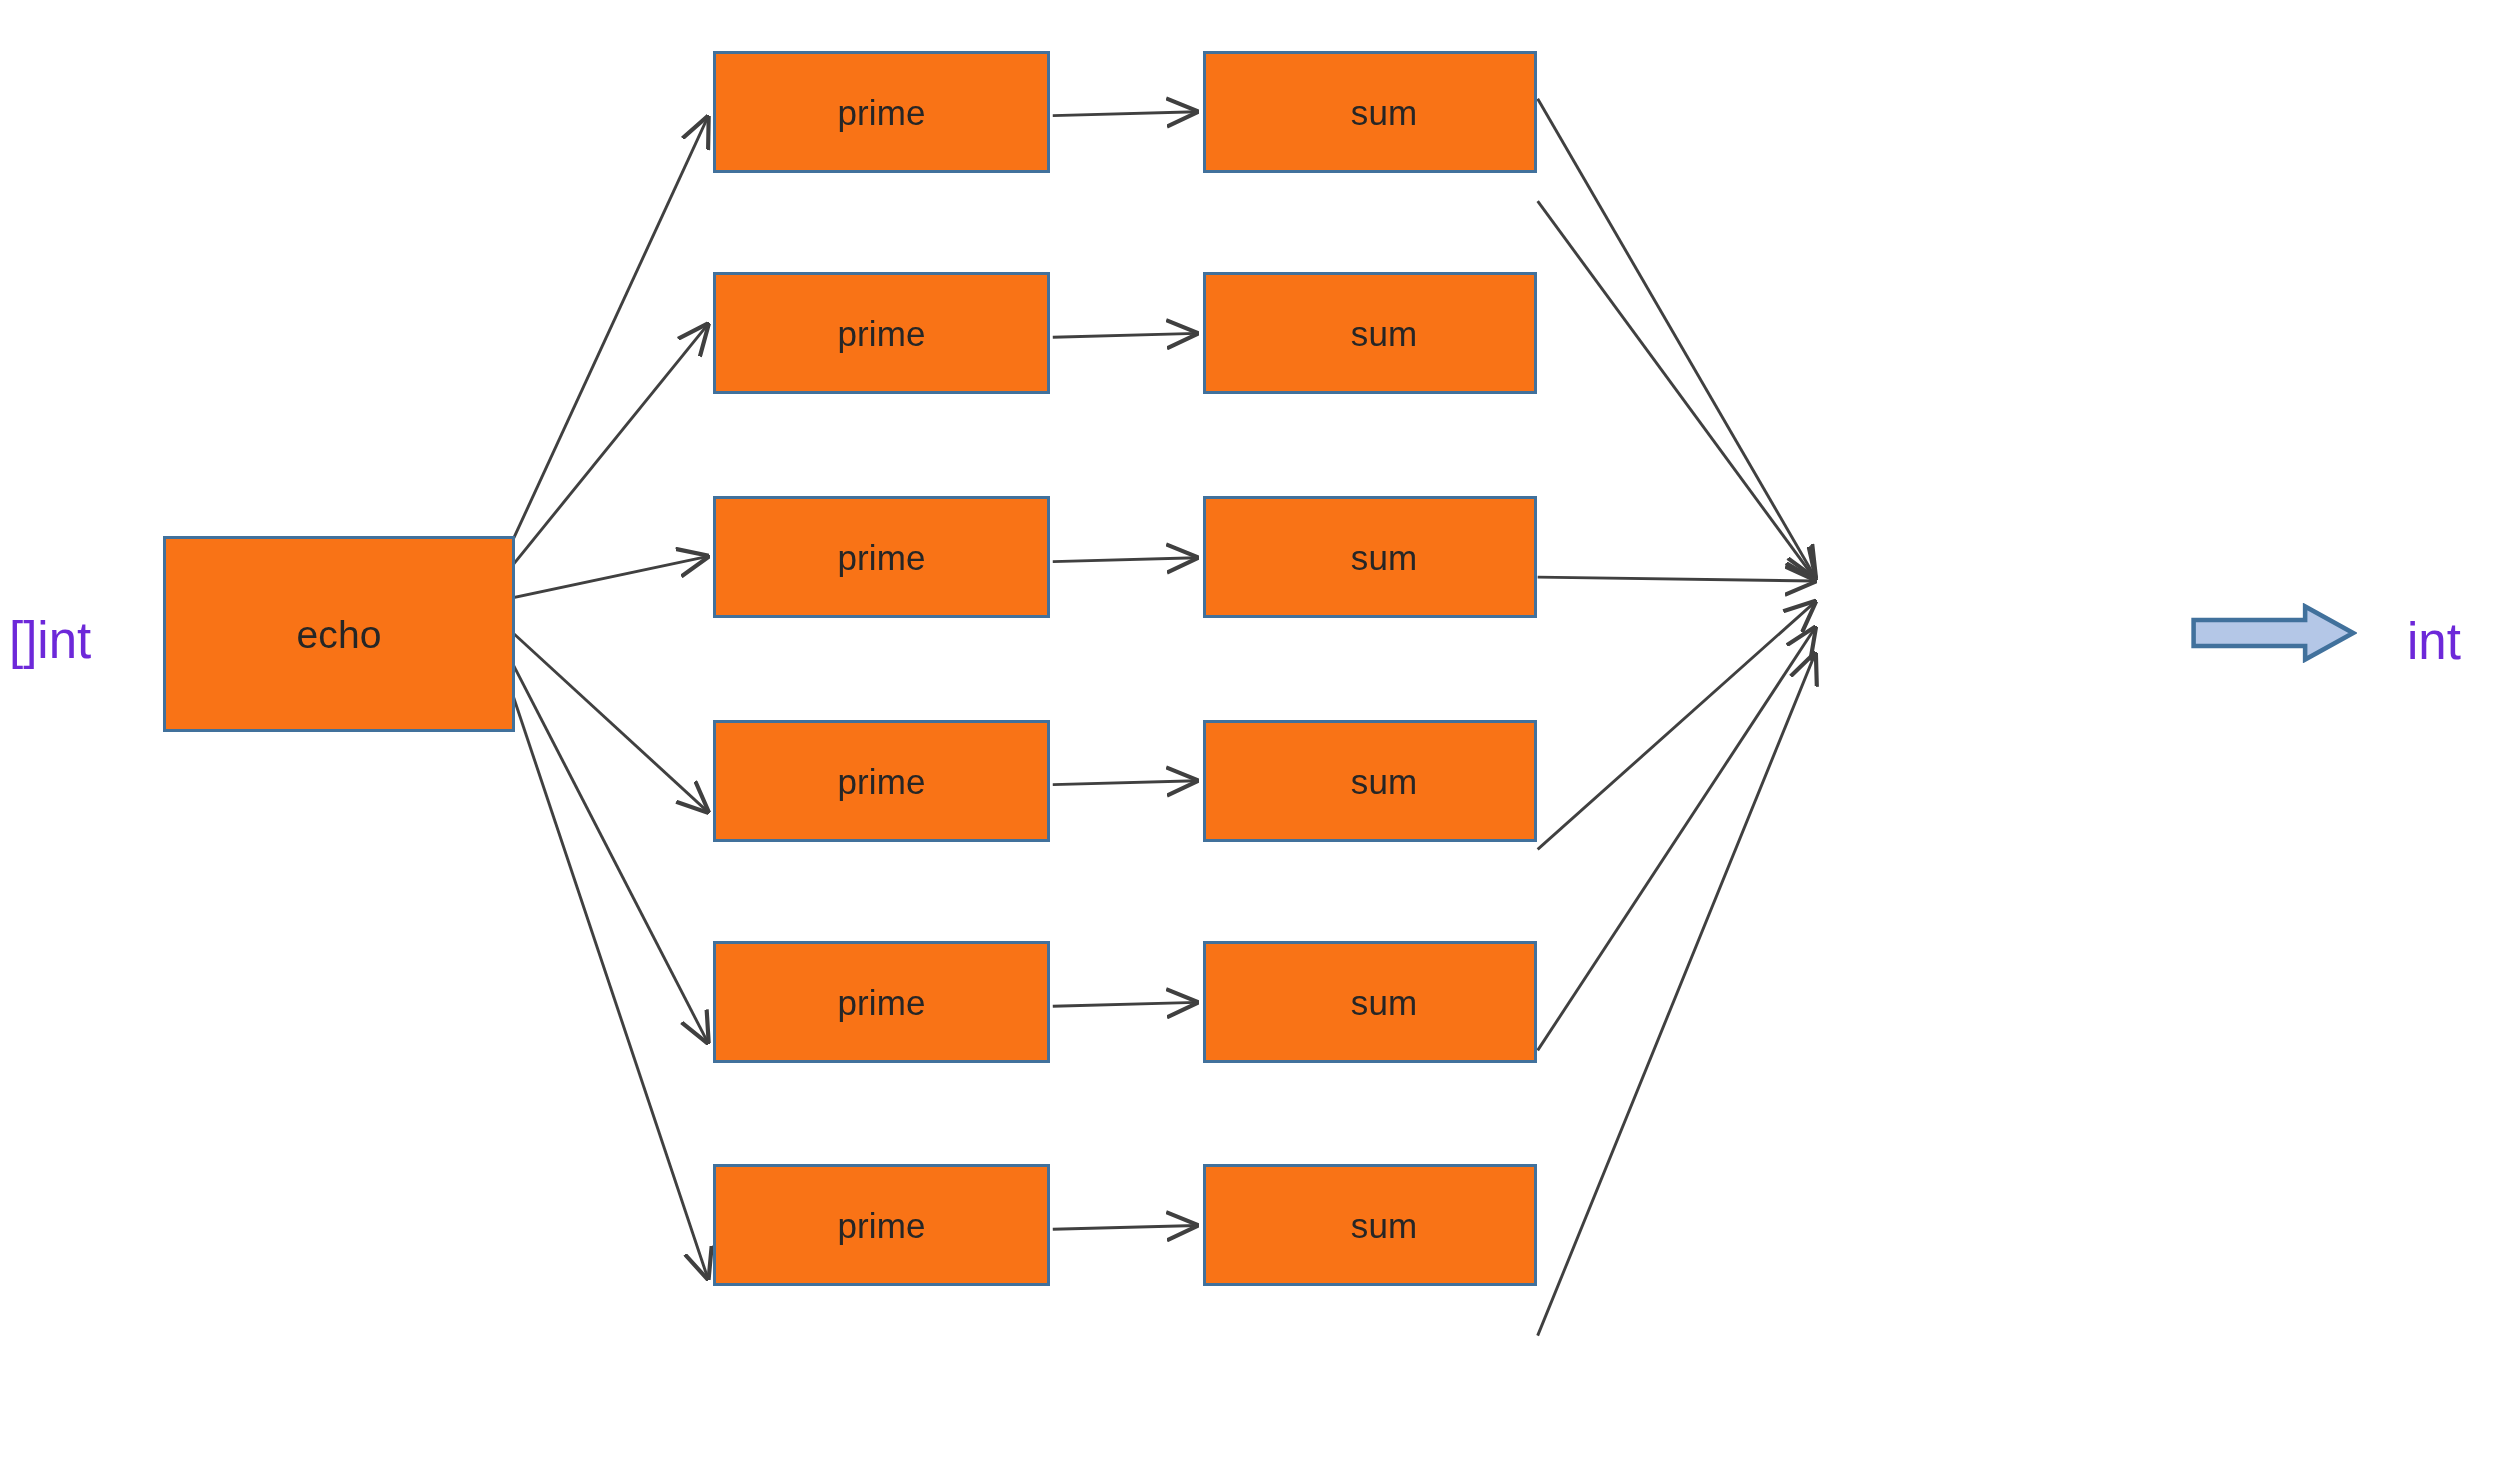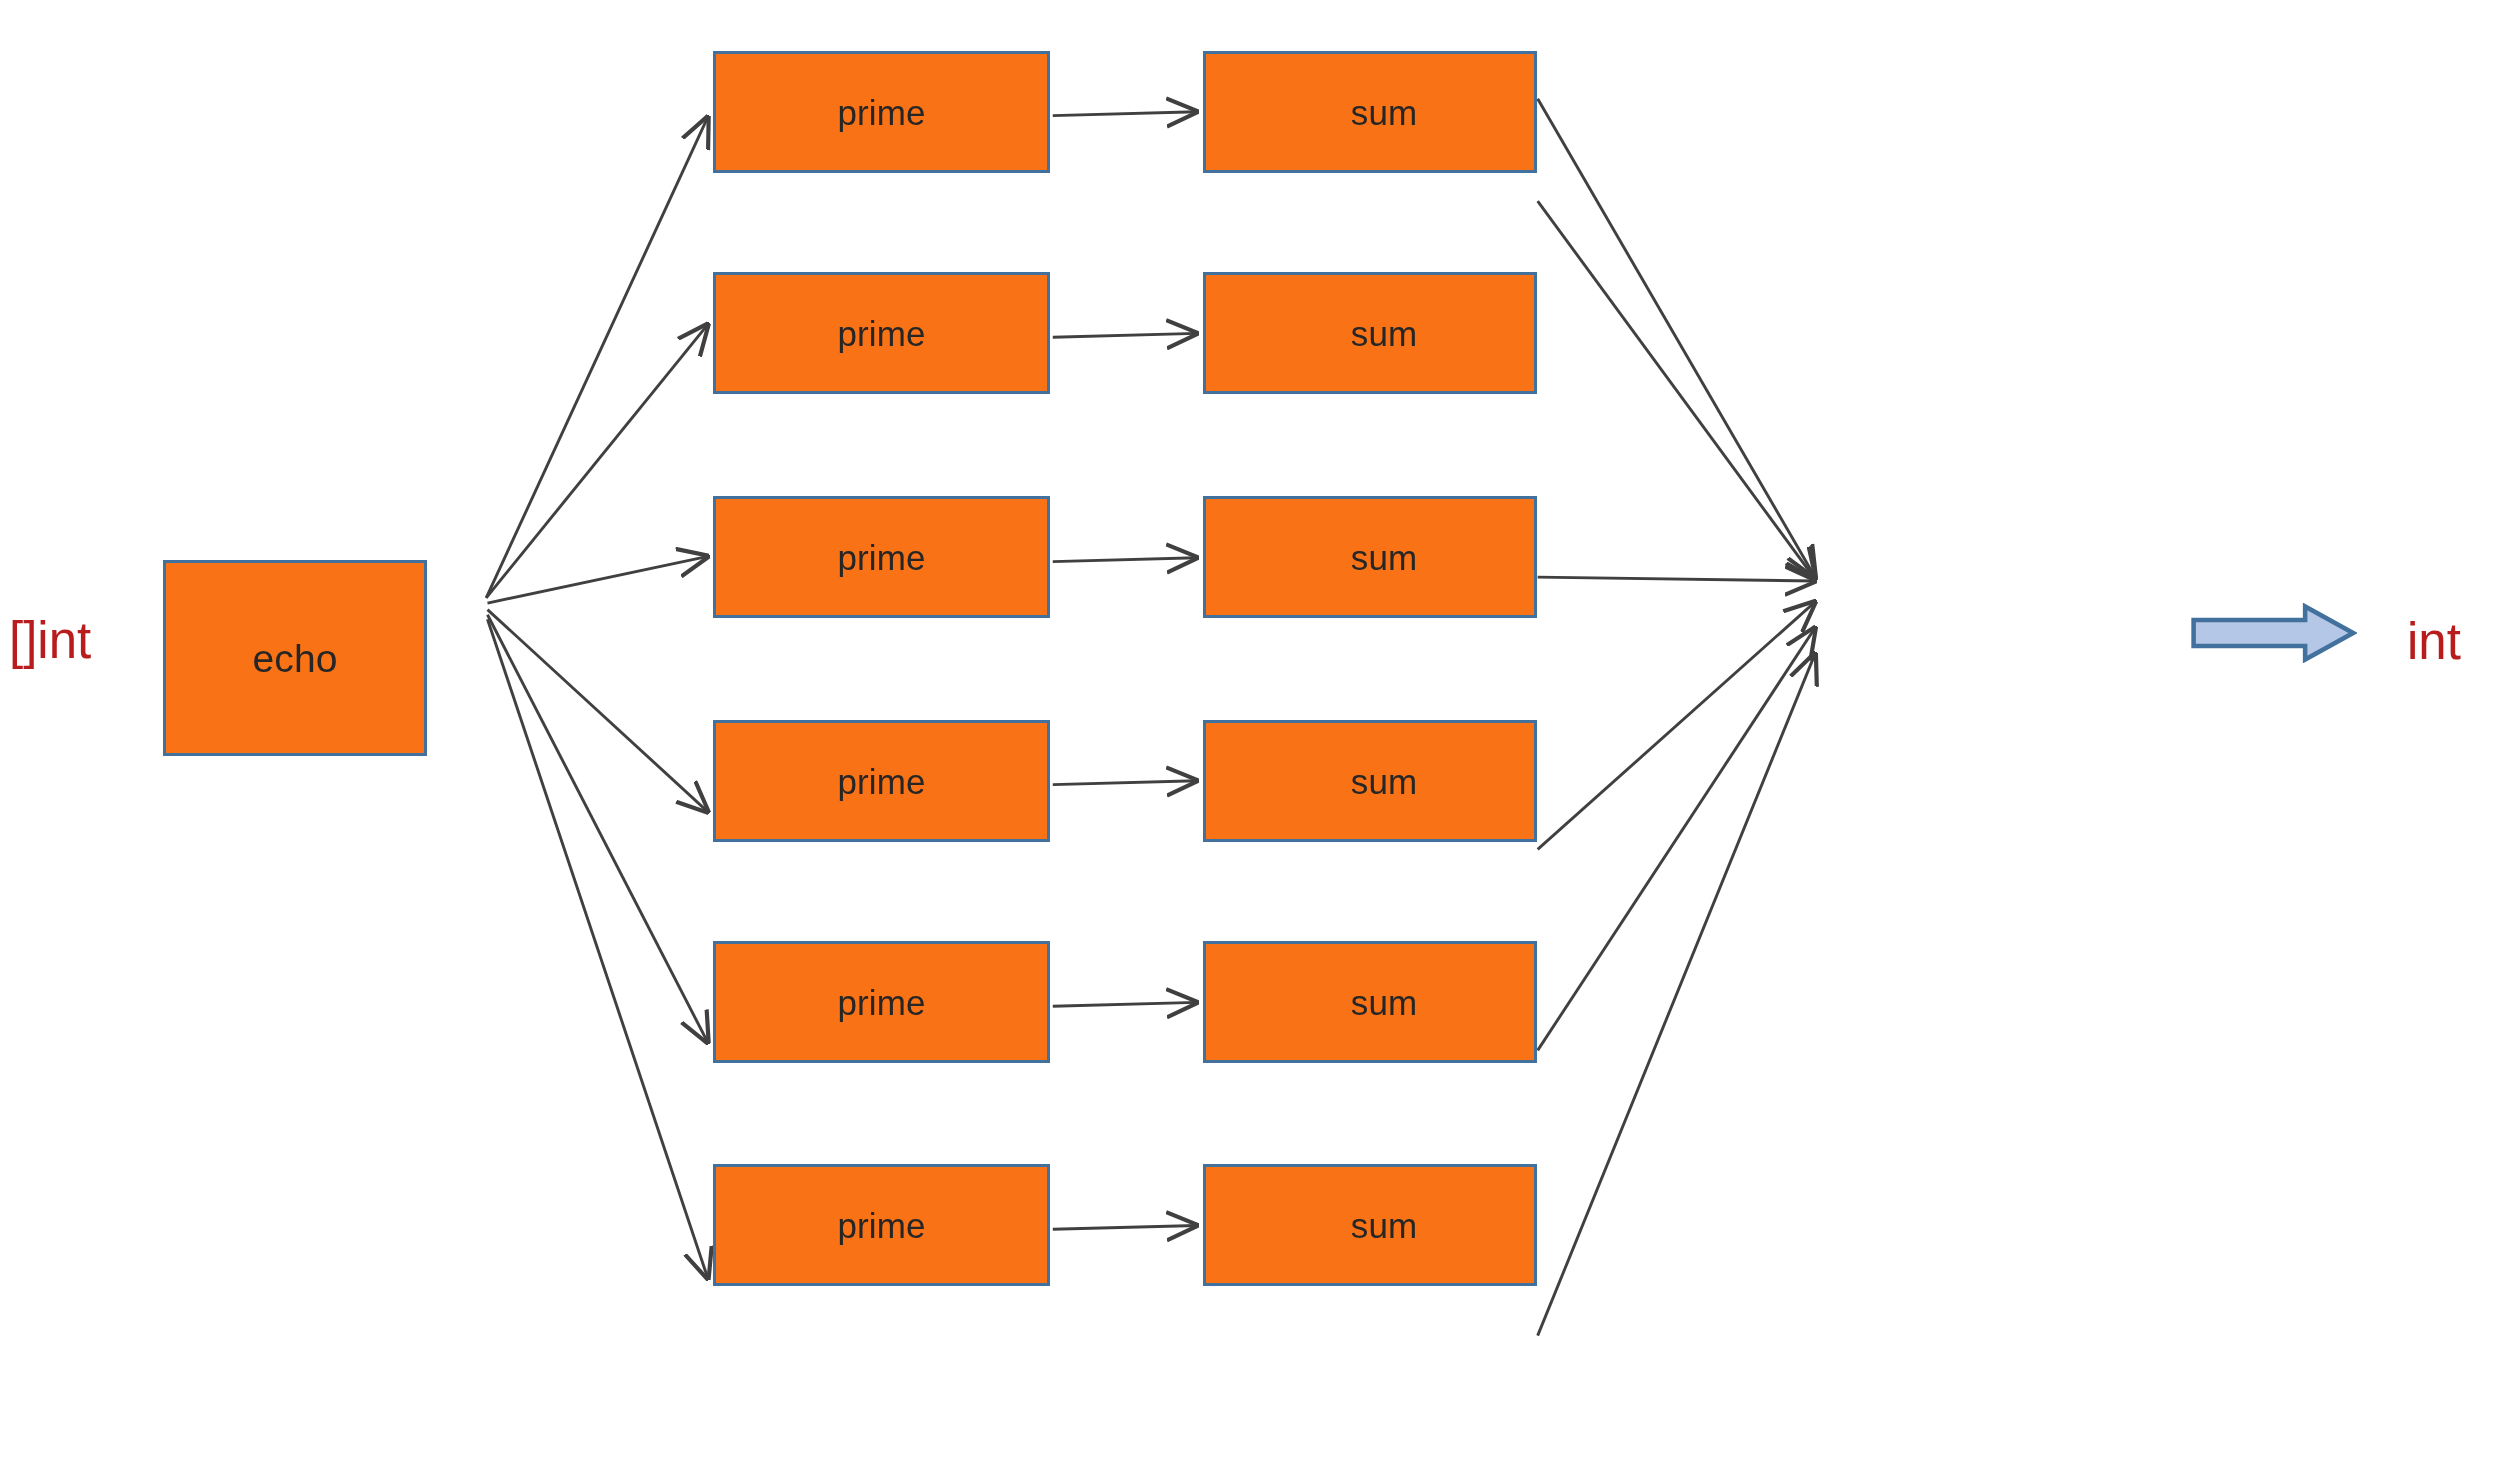--- a/index.html
+++ b/index.html
@@ -20,40 +20,40 @@
     box-sizing:border-box;
     background:#f97316;
     border:3.2px solid #41719c;
     display:flex;align-items:center;justify-content:center;
     color:#262626;
     font-weight:400;
     letter-spacing:0.1px;
   }
   .box .lbl{font-size:35px;line-height:1;}
 
-  .box.echo{left:163px;top:560px;width:264px;height:196px;}
+  .box.echo{left:163px;top:536px;width:352px;height:196px;}
   .box.echo .lbl{font-size:39px;}
   .box.merge{left:1819px;top:526px;width:277px;height:197px;}
   .box.merge .lbl{font-size:39px;}
 
   .box.prime{left:713px;width:337px;height:122px;}
   .box.sum{left:1203px;width:334px;height:122px;padding-left:28px;}
 
   
   .r1{top:51px;}
   .r2{top:272px;}
   .r3{top:496px;}
   .r4{top:720px;}
   .r5{top:941px;}
   .r6{top:1164px;}
 
   
   .typelabel{
     position:absolute;
-    color:#b91c1c;
+    color:#6d28d9;
     font-size:51px;
     line-height:1;
     white-space:nowrap;
   }
   #label-in{left:9px;top:615px;}
   #label-out{left:2407px;top:616px;}
 
   
   #block-arrow{position:absolute;left:2191px;top:603px;width:166px;height:60px;}
 </style>

